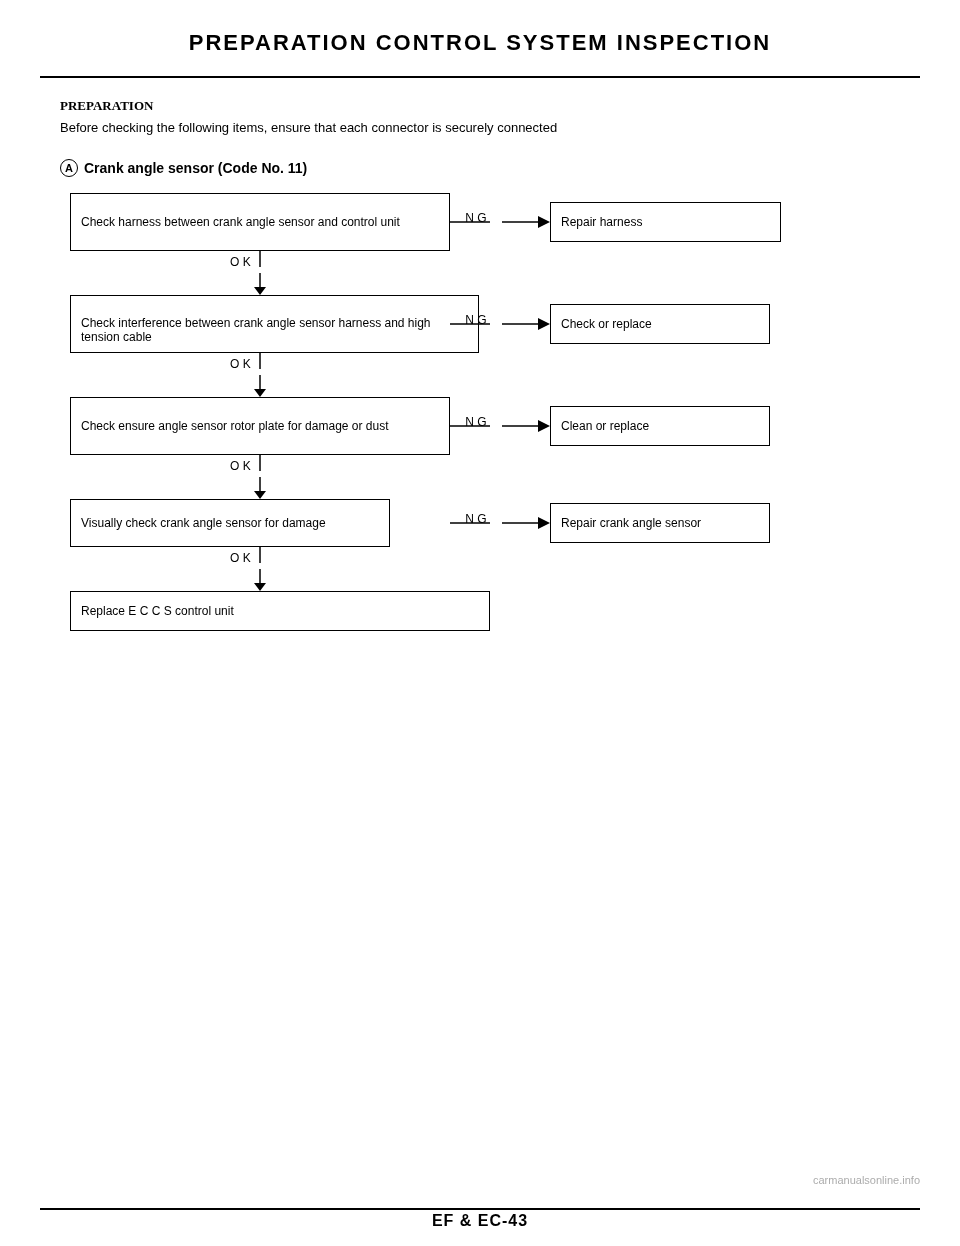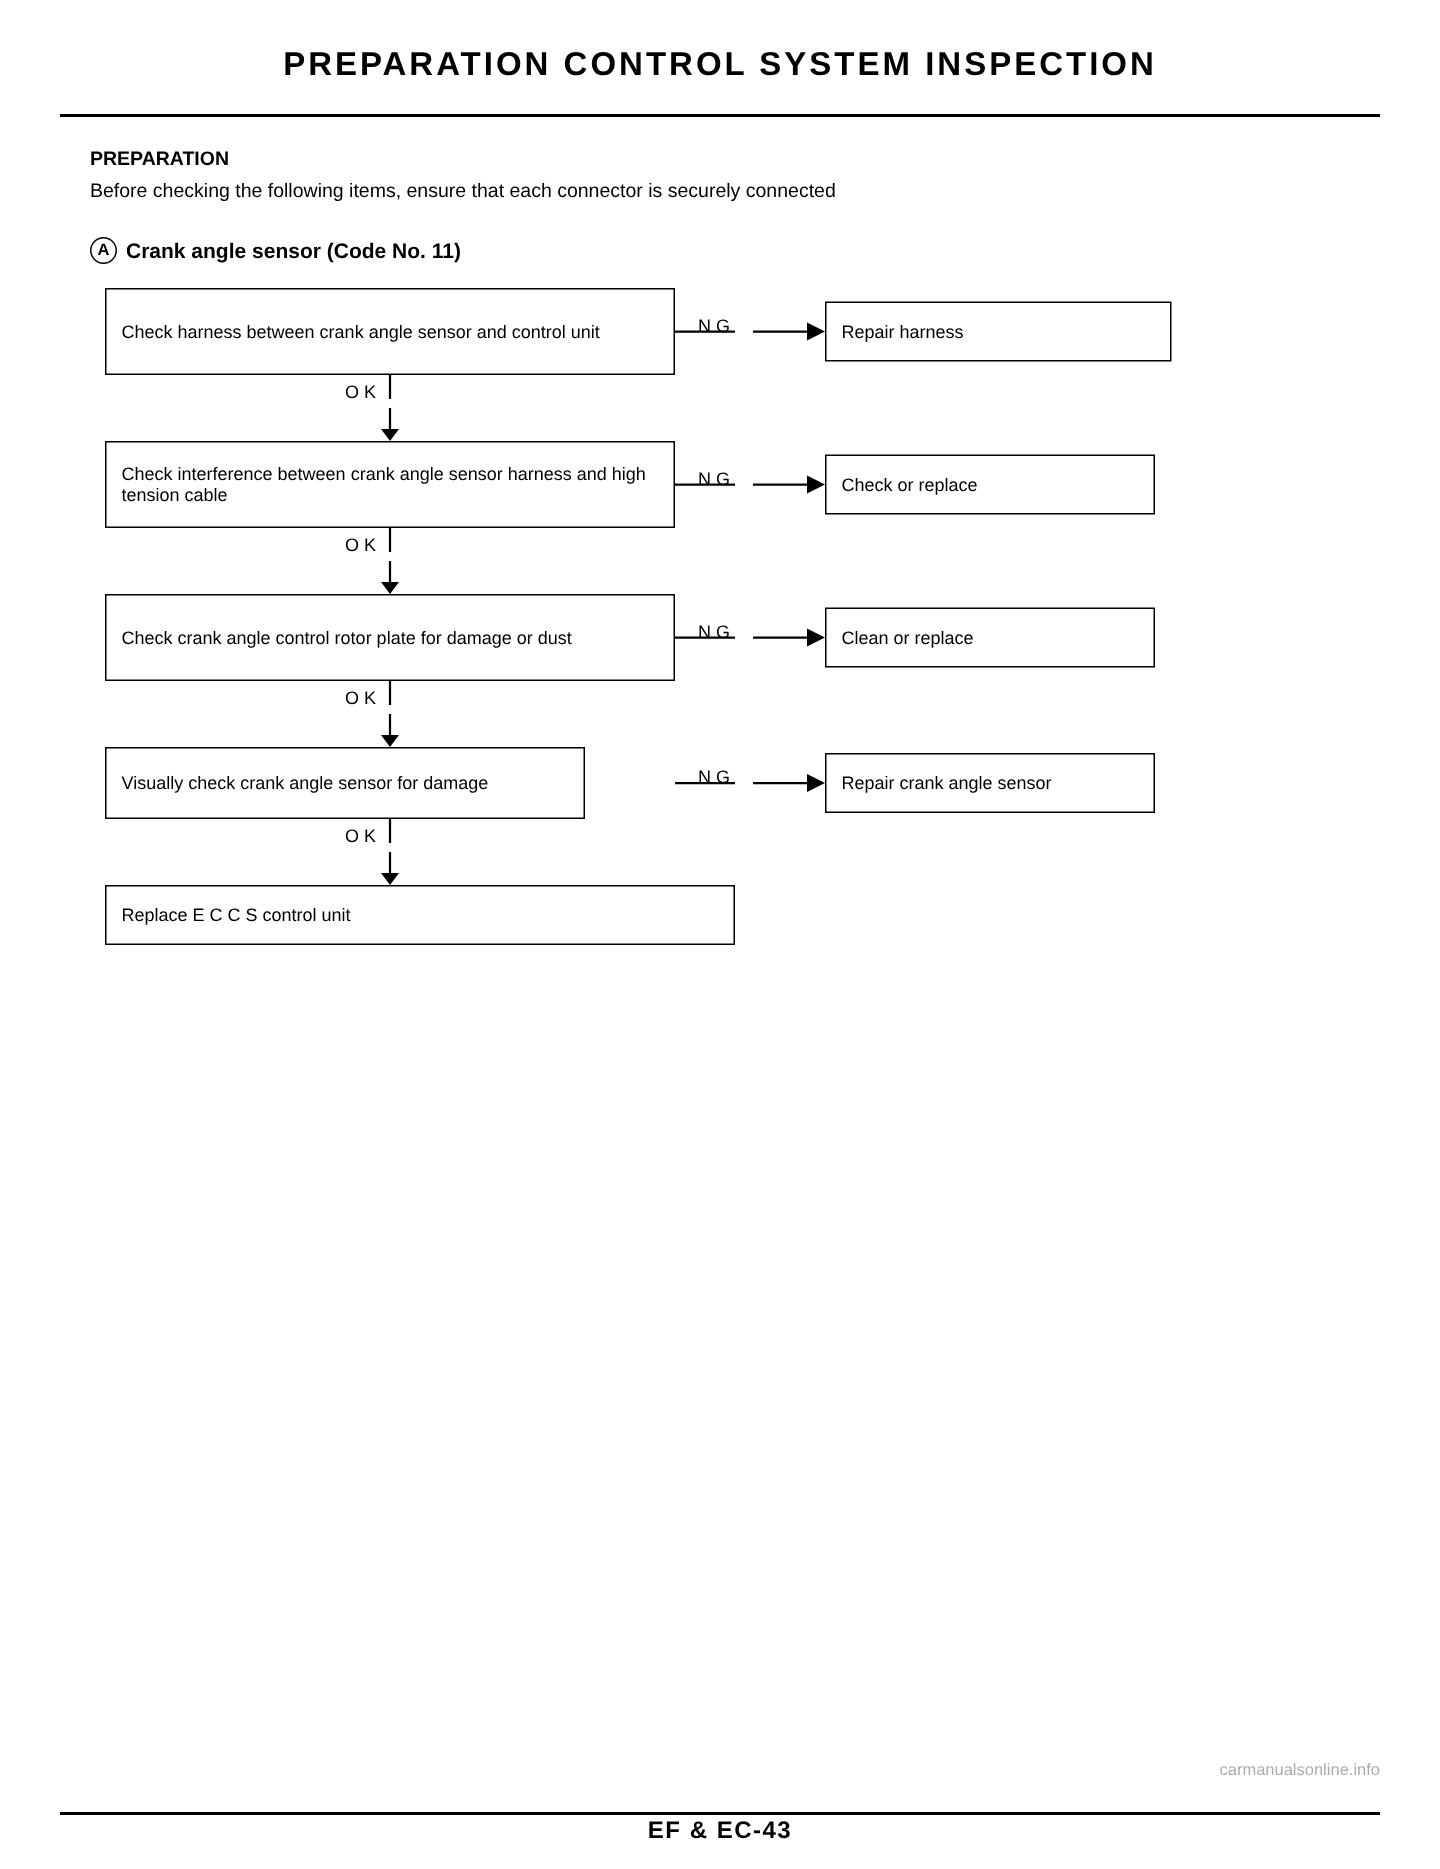--- a/index.html
+++ b/index.html
@@ -41,20 +41,21 @@
 
     .content {
       padding: 20px 60px 20px 60px;
       flex: 1;
     }
 
     .preparation-heading {
       font-weight: bold;
       font-size: 13px;
       margin-bottom: 6px;
+      font-family: Liberation Serif, serif;
     }
 
     .preparation-text {
       font-size: 13px;
       margin-bottom: 24px;
     }
 
     .section-heading {
       font-size: 14px;
       font-weight: bold;
@@ -163,34 +164,34 @@
       </div>
 
       <div style="position:absolute;top:18px;left:390px;font-size:12px;width:52px;text-align:center;">N G</div>
 
       <div style="position:absolute;top:9px;left:490px;width:231px;min-height:40px;border:1px solid #000;padding:8px 10px;font-size:12px;display:flex;align-items:center;">
         <span>Repair harness</span>
       </div>
 
       <div style="position:absolute;top:62px;left:170px;font-size:12px;">O K</div>
 
-      <div style="position:absolute;top:102px;left:10px;width:380px;min-height:58px;border:1px solid #000;padding:8px 10px;font-size:12px;display:flex;align-items:center;">
+      <div style="position:absolute;top:102px;left:10px;width:409px;min-height:58px;border:1px solid #000;padding:8px 10px;font-size:12px;display:flex;align-items:flex-end;">
         <span>Check interference between crank angle sensor harness and high tension cable</span>
       </div>
 
       <div style="position:absolute;top:120px;left:390px;font-size:12px;width:52px;text-align:center;">N G</div>
 
       <div style="position:absolute;top:111px;left:490px;width:220px;min-height:40px;border:1px solid #000;padding:8px 10px;font-size:12px;display:flex;align-items:center;">
         <span>Check or replace</span>
       </div>
 
       <div style="position:absolute;top:164px;left:170px;font-size:12px;">O K</div>
 
       <div style="position:absolute;top:204px;left:10px;width:380px;min-height:58px;border:1px solid #000;padding:8px 10px;font-size:12px;display:flex;align-items:center;">
-        <span>Check crank angle control rotor plate for damage or dust</span>
+        <span>Check ensure angle sensor rotor plate for damage or dust</span>
       </div>
 
       <div style="position:absolute;top:222px;left:390px;font-size:12px;width:52px;text-align:center;">N G</div>
 
       <div style="position:absolute;top:213px;left:490px;width:220px;min-height:40px;border:1px solid #000;padding:8px 10px;font-size:12px;display:flex;align-items:center;">
         <span>Clean or replace</span>
       </div>
 
       <div style="position:absolute;top:266px;left:170px;font-size:12px;">O K</div>
 

